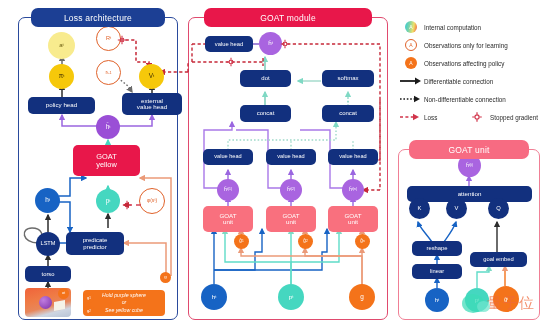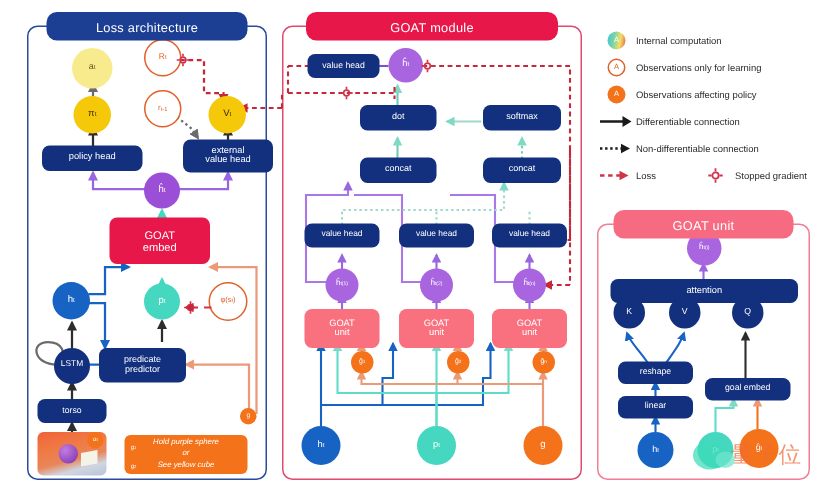--- a/index.html
+++ b/index.html
@@ -278,21 +278,21 @@
       <sub style="font-size:4.2px">t</sub>
   </div>
   <div class="node box navy" style="left:28px;top:97px;width:67px;height:17px;font-size:6.2px;">policy head</div>
   <div class="node box navy" style="left:122px;top:93px;width:60px;height:22px;font-size:6.2px;white-space:pre-line;">external
 value head</div>
   <div class="node circ purple" style="left:96px;top:115px;width:24px;height:24px;font-size:6.4px;">
     <span>ĥ</span>
       <sub style="font-size:4.2px">t</sub>
   </div>
   <div class="node box crimson" style="left:73px;top:145px;width:67px;height:31px;font-size:7.4px;white-space:pre-line;">GOAT
-embed</div>
+yellow</div>
   <div class="node circ blue" style="left:35px;top:188px;width:25px;height:25px;font-size:6.4px;">
     <span>h</span>
       <sub style="font-size:4.2px">t</sub>
   </div>
   <div class="node circ teal" style="left:96px;top:189px;width:24px;height:24px;font-size:6.4px;">
     <span>p</span>
       <sub style="font-size:4.2px">t</sub>
   </div>
   <div class="node circ ring" style="left:139px;top:188px;width:26px;height:26px;font-size:5px;">
     <span>φ(s</span>

